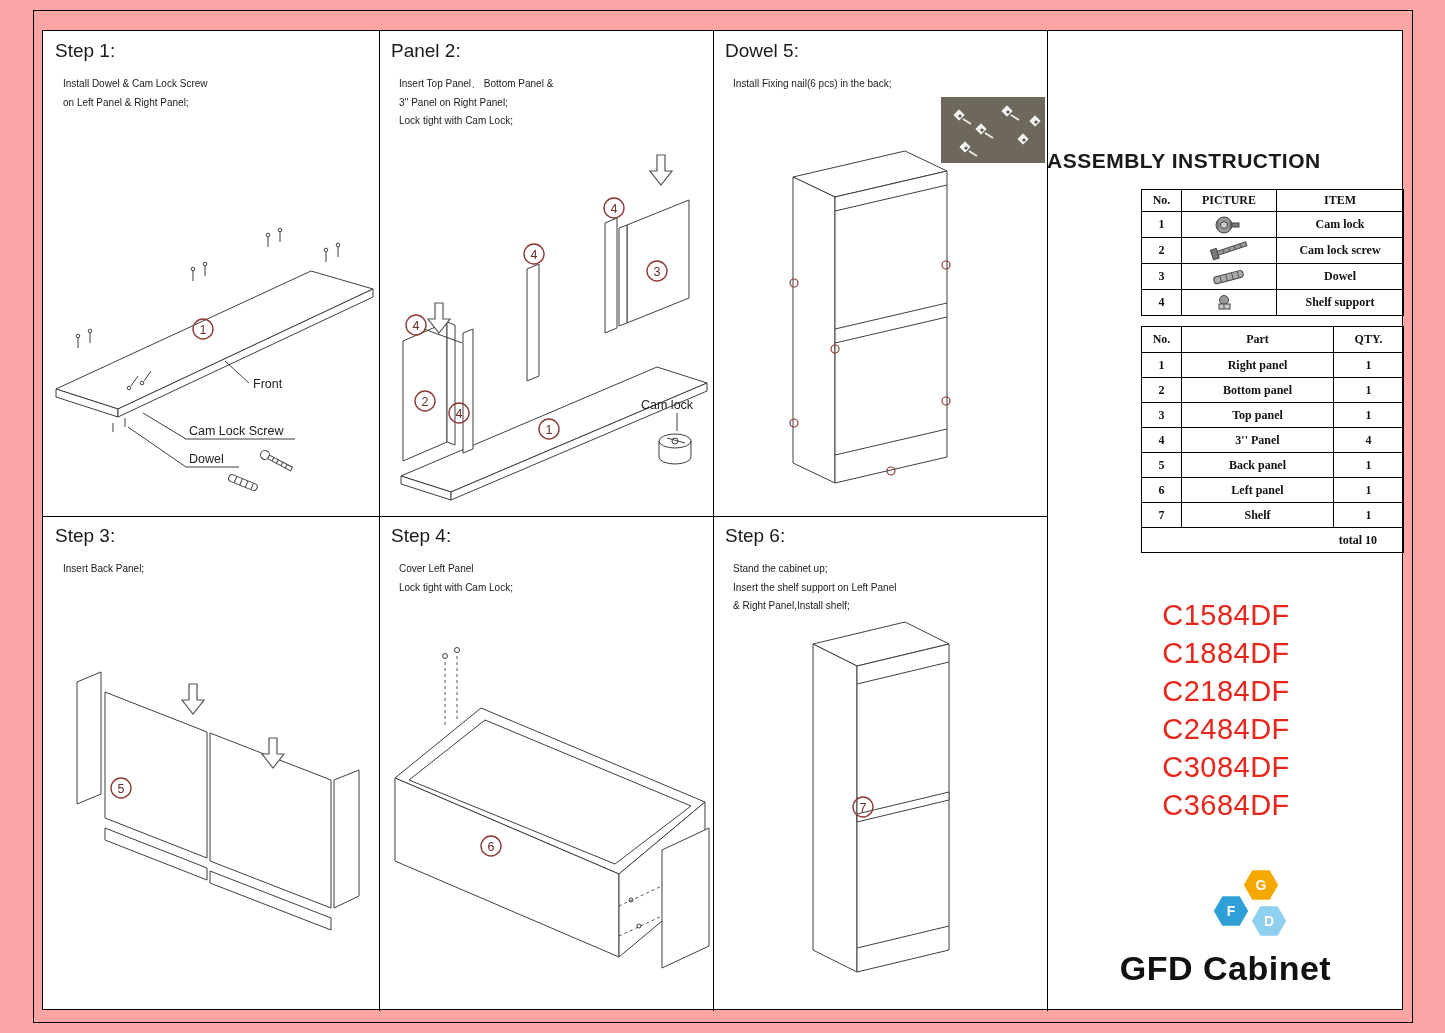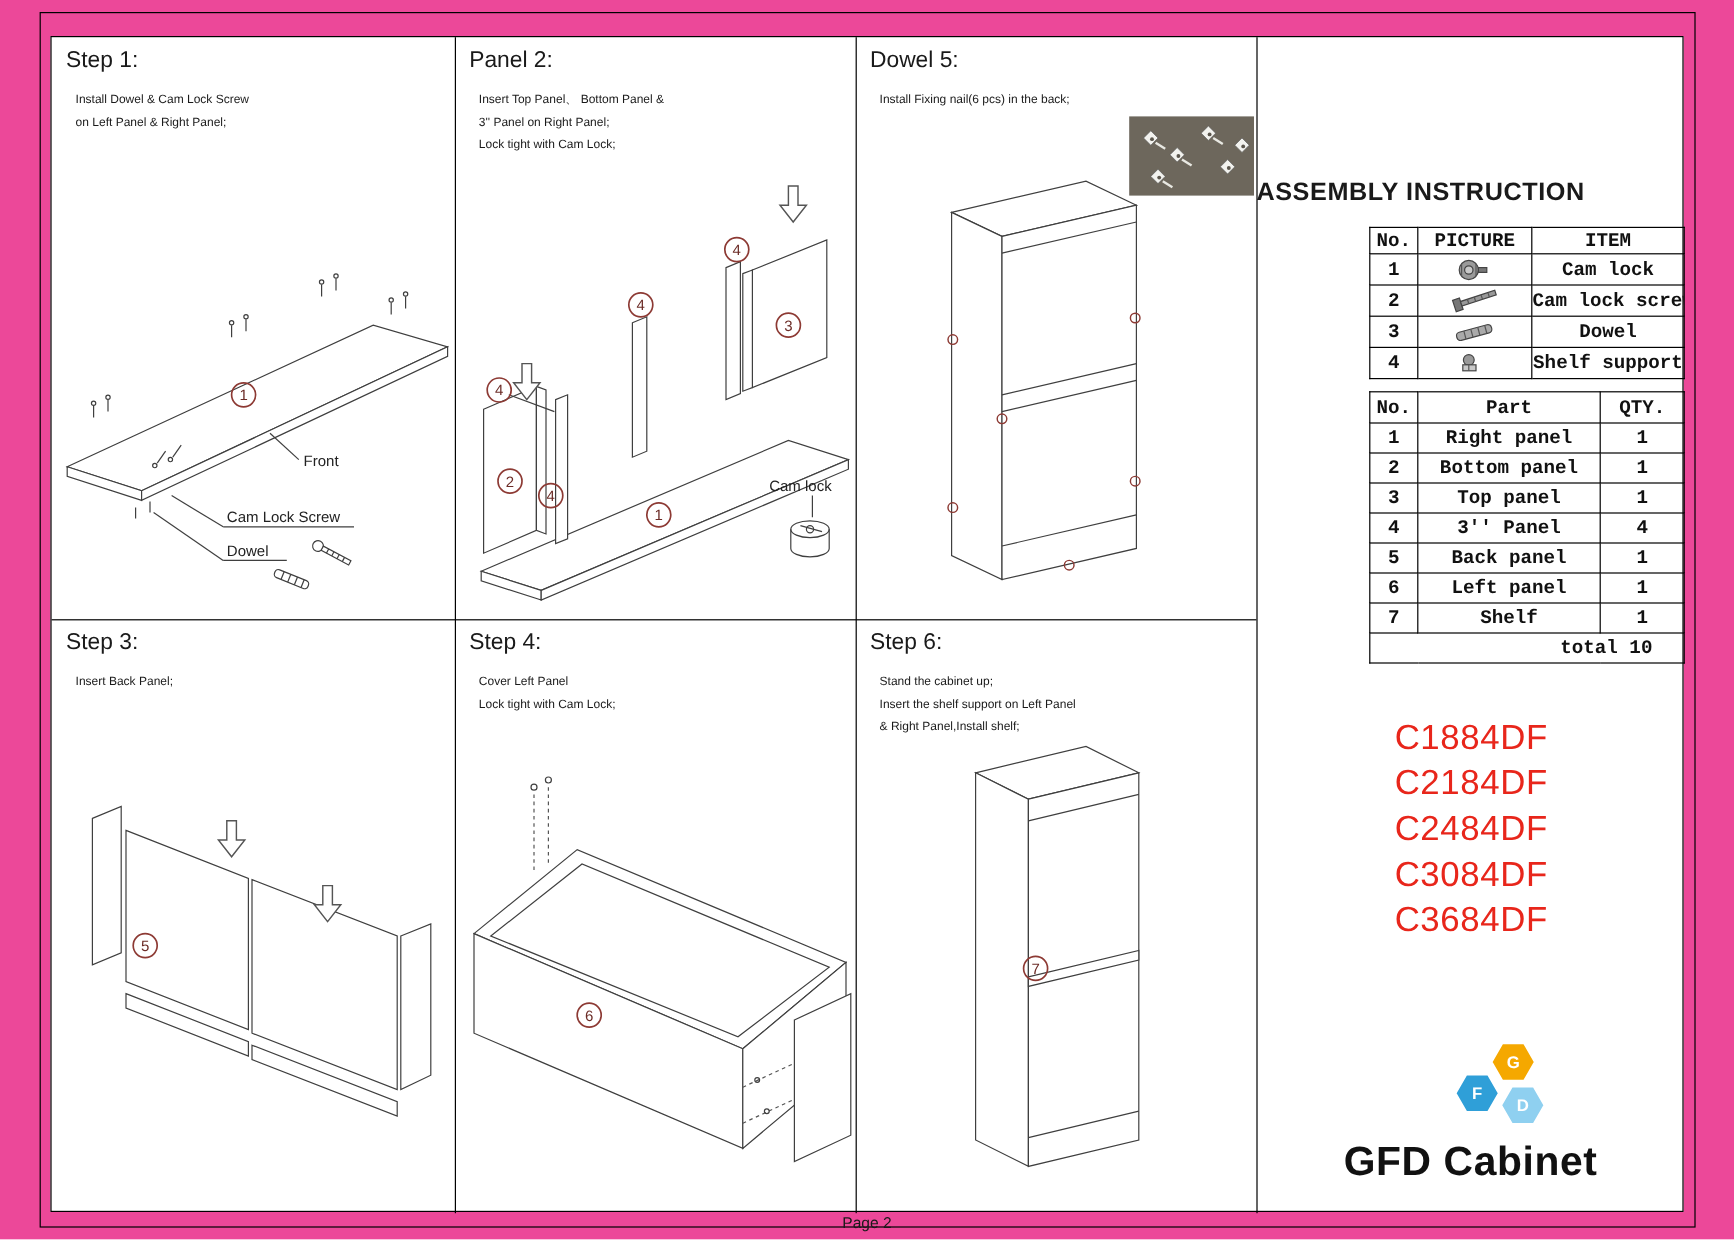--- a/index.html
+++ b/index.html
@@ -1,37 +1,37 @@
 <!DOCTYPE html>
 <html><head>
 <meta charset="utf-8">
 <style>
   * { margin:0; padding:0; box-sizing:border-box; }
   html,body { width:1445px; height:1033px; background:#fff; font-family:"Liberation Sans", sans-serif; color:#1a1a1a; }
-  .sheet { position:relative; width:1445px; height:1033px; background:#ec4899; overflow:hidden; }
+  .sheet { position:relative; width:1445px; height:1033px; background:#fca5a5; overflow:hidden; }
   .outer-border { position:absolute; left:33px; top:10px; width:1380px; height:1013px; border:1.5px solid #000; }
   .frame { position:absolute; left:42px; top:30px; width:1361px; height:980px; border:1.5px solid #000; background:#fff; }
   .vline { position:absolute; top:0; height:980px; width:0; border-left:1.5px solid #000; z-index:5; }
   .hline { position:absolute; left:0; width:1004px; height:0; border-top:1.5px solid #000; z-index:5; }
   .panel { position:absolute; }
   .step-title { position:absolute; left:12px; top:9px; font-size:19px; font-weight:400; z-index:3; }
   .step-body { position:absolute; left:20px; top:44px; font-size:10px; line-height:18.5px; z-index:3; }
   .diagram { position:absolute; left:0; top:0; z-index:1; }
   .sline { fill:none; stroke:#3f3f3f; stroke-width:1; }
   .sfill { fill:#ffffff; stroke:#3f3f3f; stroke-width:1; }
   .cnum-circle { fill:none; stroke:#8d3a34; stroke-width:1.4; }
   .cnum { font-size:12.5px; fill:#6b2b26; text-anchor:middle; font-family:"Liberation Sans",sans-serif; }
   .dlabel { font-size:12.5px; fill:#222; font-family:"Liberation Sans",sans-serif; }
   .arrow { fill:#fff; stroke:#555; stroke-width:1.2; }
   .dash { fill:none; stroke:#555; stroke-width:1; stroke-dasharray:3 3; }
   .nailc { fill:none; stroke:#8d3a34; stroke-width:1.2; }
 
   .rightcol { position:absolute; left:1004px; top:0; width:357px; height:980px; }
   .ai-title { position:absolute; left:0; top:118px; width:357px; text-align:left; font-size:21px; font-weight:bold; letter-spacing:0.5px; }
-  .tbl { position:absolute; border-collapse:collapse; table-layout:fixed; font-family:Liberation Mono, monospace; font-size:16px; font-weight:bold; color:#111; }
+  .tbl { position:absolute; border-collapse:collapse; table-layout:fixed; font-family:Liberation Serif, serif; font-size:12px; font-weight:bold; color:#111; }
   .tbl th, .tbl td { border:1.4px solid #000; text-align:center; vertical-align:middle; padding:0; overflow:hidden; white-space:nowrap; }
   .hw { left:94px; top:158px; width:262px; }
   .hw th { height:22px; }
   .hw td { height:26px; }
   .parts { left:94px; top:295px; width:262px; }
   .parts th { height:26px; }
   .parts td { height:25px; }
   .total-cell { text-align:right !important; padding-right:26px !important; height:26px; }
   .pic-cell svg { display:block; margin:0 auto; }
   .models { position:absolute; left:29px; top:565px; width:300px; text-align:center; font-size:29px; font-weight:400; line-height:38px; letter-spacing:0.5px; }
@@ -396,34 +396,34 @@
             <td>Shelf</td>
             <td>1</td>
           </tr>
           <tr>
             <td colspan="3" class="total-cell">total 10</td>
           </tr>
         </tbody>
       </table>
 
       <div class="models">
+        <div class="model" style="color: rgb(232, 38, 27);">C1584DF</div>
         <div class="model" style="color: rgb(232, 38, 27);">C1884DF</div>
         <div class="model" style="color: rgb(232, 38, 27);">C2184DF</div>
         <div class="model" style="color: rgb(232, 38, 27);">C2484DF</div>
         <div class="model" style="color: rgb(232, 38, 27);">C3084DF</div>
         <div class="model" style="color: rgb(232, 38, 27);">C3684DF</div>
       </div>
 
       <svg class="logo" width="110" height="90" viewBox="0 0 110 90">
         <polygon stroke="#fff" stroke-width="1.5" points="44,24 53,8.4 71,8.4 80,24 71,39.6 53,39.6" fill="#f5a800"></polygon>
         <polygon stroke="#fff" stroke-width="1.5" points="14,50 23,34.4 41,34.4 50,50 41,65.6 23,65.6" fill="#2f9fd8"></polygon>
         <polygon stroke="#fff" stroke-width="1.5" points="52,60 61,44.4 79,44.4 88,60 79,75.6 61,75.6" fill="#8fd0f0"></polygon>
         <text class="hexletter" x="62" y="29">G</text>
         <text class="hexletter" x="32" y="55">F</text>
         <text class="hexletter" x="70" y="65">D</text>
       </svg>
 
       <div class="brandname">GFD Cabinet</div>
     </aside>
   </div>
 
-  <div class="footer">Page 2</div>
 </div>
 
 </body></html>

